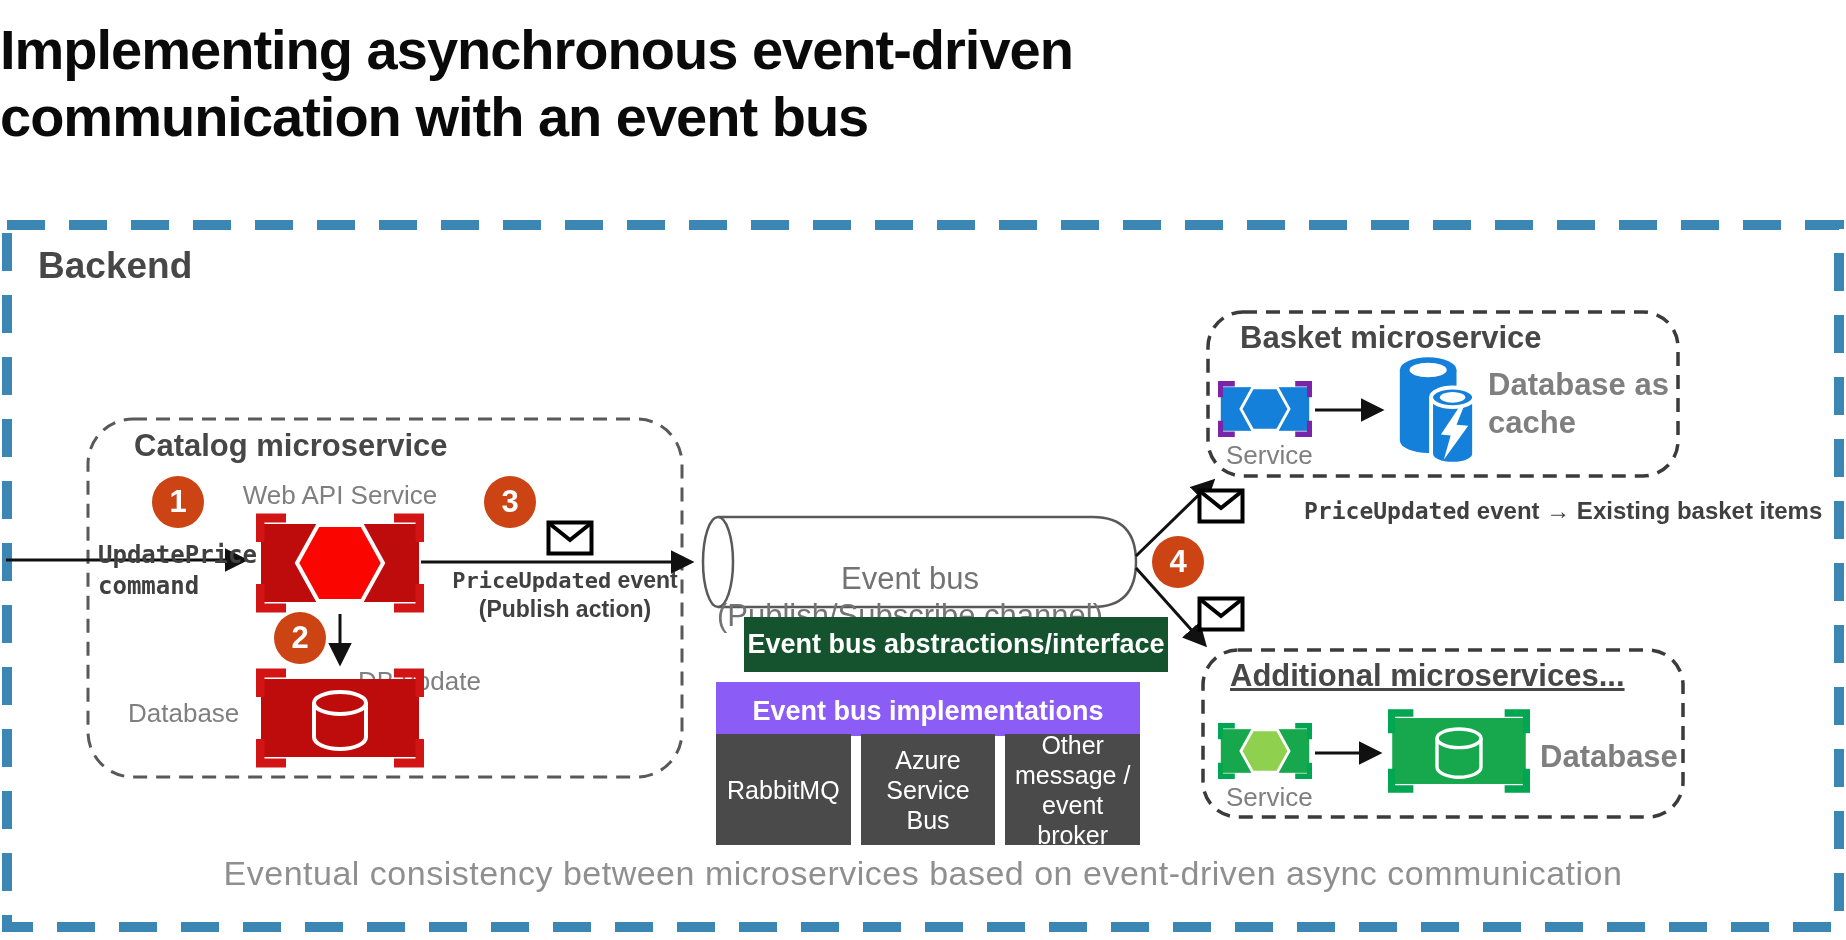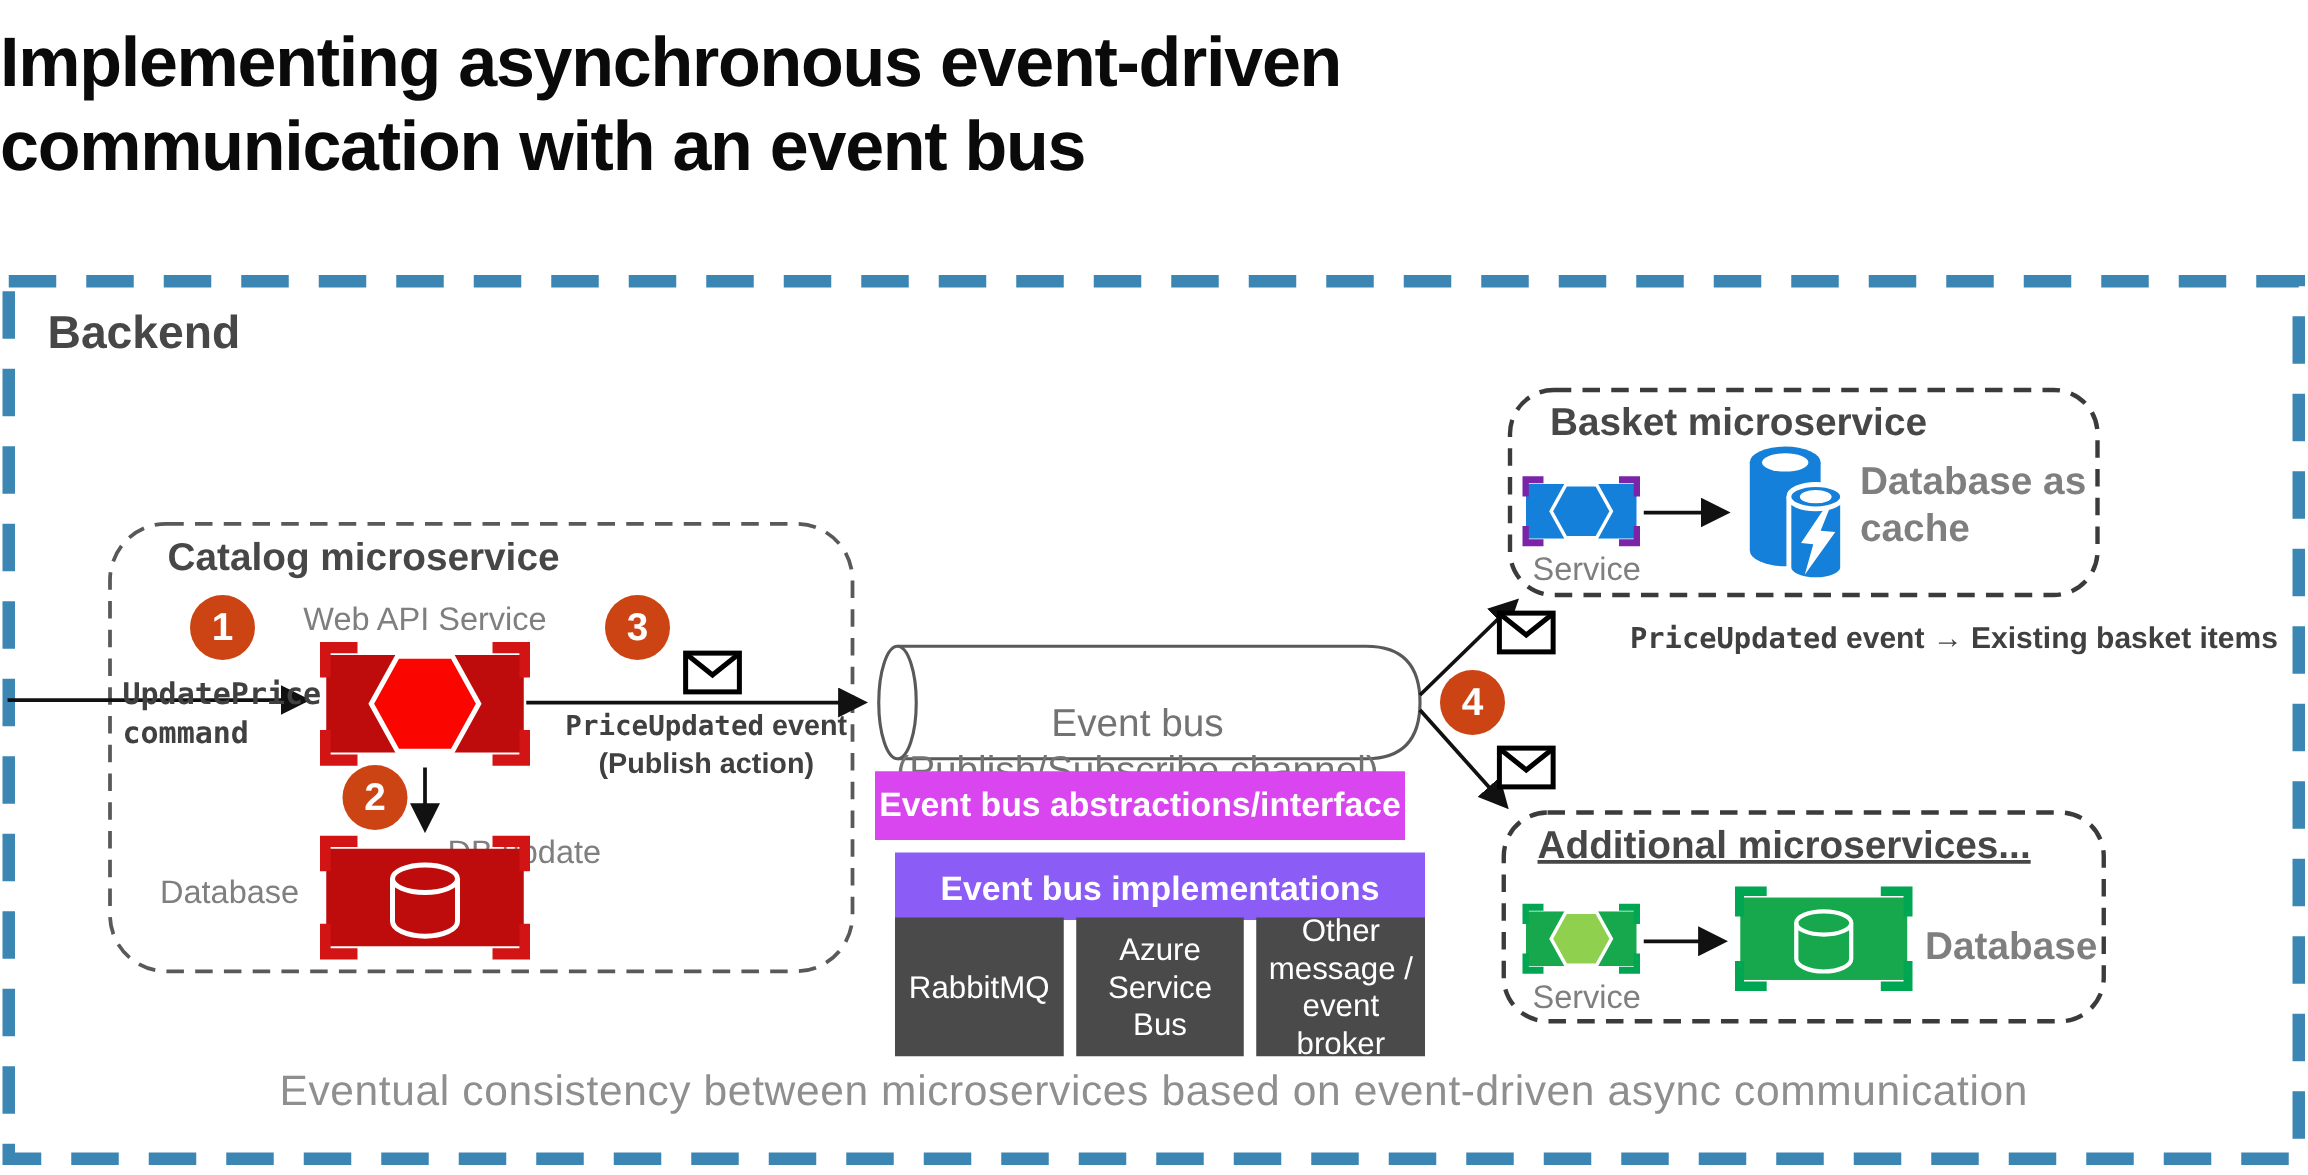--- a/index.html
+++ b/index.html
@@ -17,21 +17,21 @@
          display:flex;align-items:center;justify-content:center;
          font-size:31px;font-weight:700;}
   .mono{font-family:"DejaVu Sans Mono",monospace;}
   .cmd-text{left:98px;top:540px;font-family:"DejaVu Sans Mono",monospace;font-weight:700;
             font-size:24px;line-height:31px;color:#404040;}
   .publish-text{left:440px;top:566px;width:250px;text-align:center;font-weight:700;
                 font-size:23px;line-height:28px;color:#404040;}
   .publish-text .mono{font-size:22px;}
   .bus-text{left:700px;top:524px;width:420px;text-align:center;color:#737373;
             font-size:31px;line-height:37px;margin-top:36px;}
-  .abstraction-bar{left:700px;top:617px;width:424px;height:55px;background:#d946ef;
+  .abstraction-bar{left:744px;top:617px;width:424px;height:55px;background:#14532d;
                    color:#ffffff;font-weight:700;font-size:27px;text-align:center;line-height:55px;}
   .impl-box{left:716px;top:682px;width:424px;height:163px;}
   .impl-header{position:absolute;left:0;top:0;width:100%;height:54px;background:#8b5cf6;
                color:#ffffff;font-weight:700;font-size:27px;text-align:center;line-height:58px;}
   .impl-cols{position:absolute;left:0;top:52px;right:0;bottom:0;display:flex;gap:10px;}
   .impl-col{flex:1;background:#4a4a4a;color:#ffffff;font-size:25px;line-height:30px;
             display:flex;align-items:center;justify-content:center;text-align:center;}
   .sub-row-text{font-size:24px;font-weight:700;color:#404040;white-space:nowrap;}
   .sub-row-text .mono{font-size:23px;}
   .footer{left:0;top:854px;width:100%;text-align:center;font-size:34px;color:#8f8f8f;

